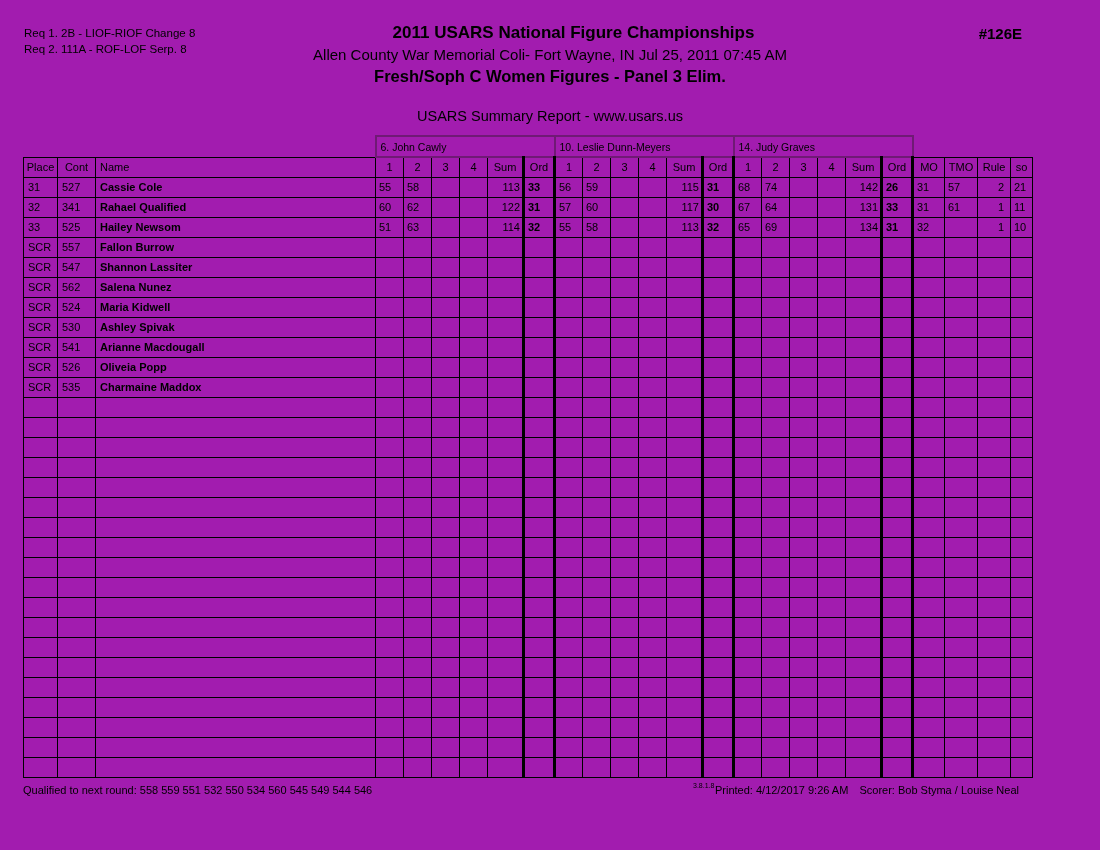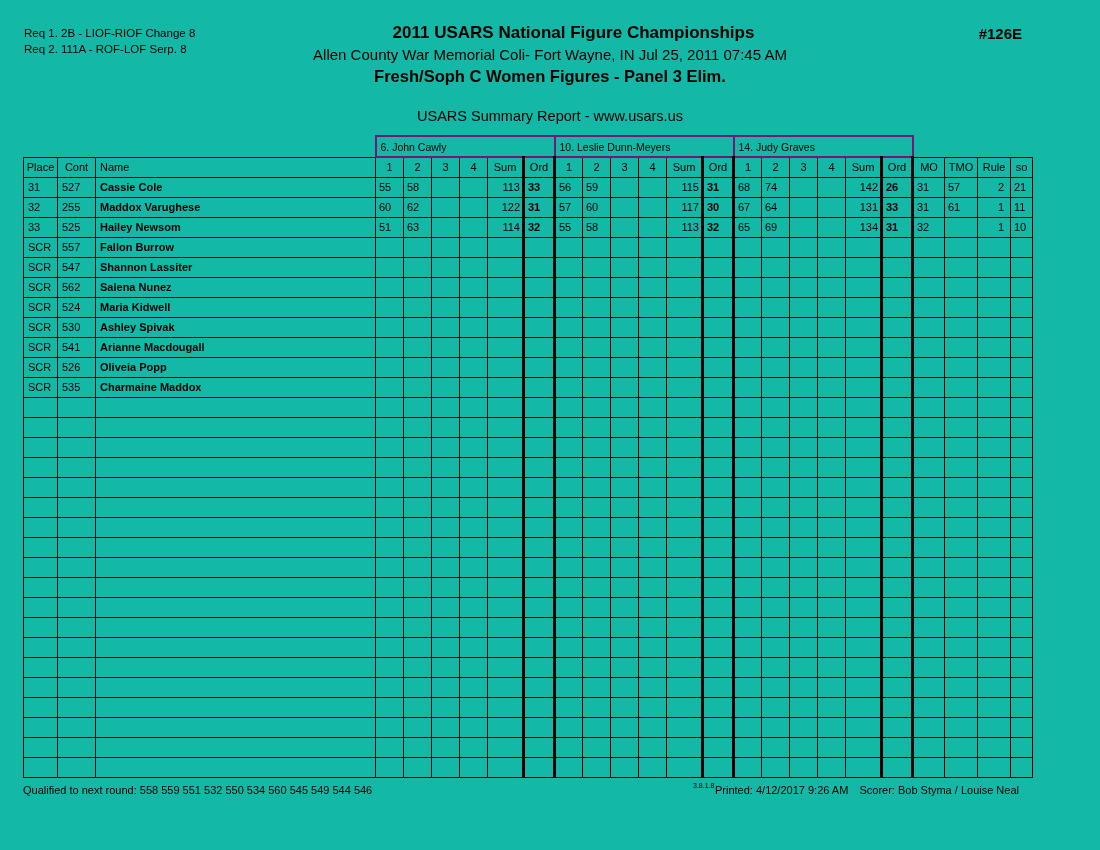--- a/index.html
+++ b/index.html
@@ -1,18 +1,18 @@
 <!DOCTYPE html>
 <html><head>
 <meta charset="utf-8">
 <style>
   * { margin:0; padding:0; box-sizing:border-box; }
   html,body { background:#fff; }
   body { width:1100px; height:850px; font-family:"Liberation Sans", sans-serif; color:#000; }
-  .page { position:relative; width:1100px; height:850px; background:#14b8a6; overflow:hidden; }
+  .page { position:relative; width:1100px; height:850px; background:#a21caf; overflow:hidden; }
 
   .req-block { position:absolute; top:25px; left:24px; font-size:11.5px; line-height:16px; }
   .title-block { position:absolute; top:23px; left:0; width:100%; text-align:center; }
   .title-main  { font-size:17px; font-weight:bold;padding-left:47px; }
   .title-venue { font-size:15px; margin-top:3px; }
   .title-event { font-size:16.5px; font-weight:bold; margin-top:4px; }
   .title-report{ font-size:14.5px; margin-top:22px; }
   .event-no { position:absolute; top:25px; right:78px; font-size:15px; font-weight:bold; }
 
   .tablewrap { position:absolute; top:135px; left:23px; }
@@ -155,22 +155,22 @@
             <td class="c-num"></td>
             <td class="c-sum">142</td>
             <td class="c-ord">26</td>
             <td class="c-num">31</td>
             <td class="c-num">57</td>
             <td class="c-rule">2</td>
             <td class="c-num">21</td>
           </tr>
           <tr>
             <td class="c-place">32</td>
-            <td class="c-cont">255</td>
-            <td class="c-name">Maddox Varughese</td>
+            <td class="c-cont">341</td>
+            <td class="c-name">Rahael Qualified</td>
             <td class="c-num">60</td>
             <td class="c-num">62</td>
             <td class="c-num"></td>
             <td class="c-num"></td>
             <td class="c-sum">122</td>
             <td class="c-ord">31</td>
             <td class="c-num">57</td>
             <td class="c-num">60</td>
             <td class="c-num"></td>
             <td class="c-num"></td>

